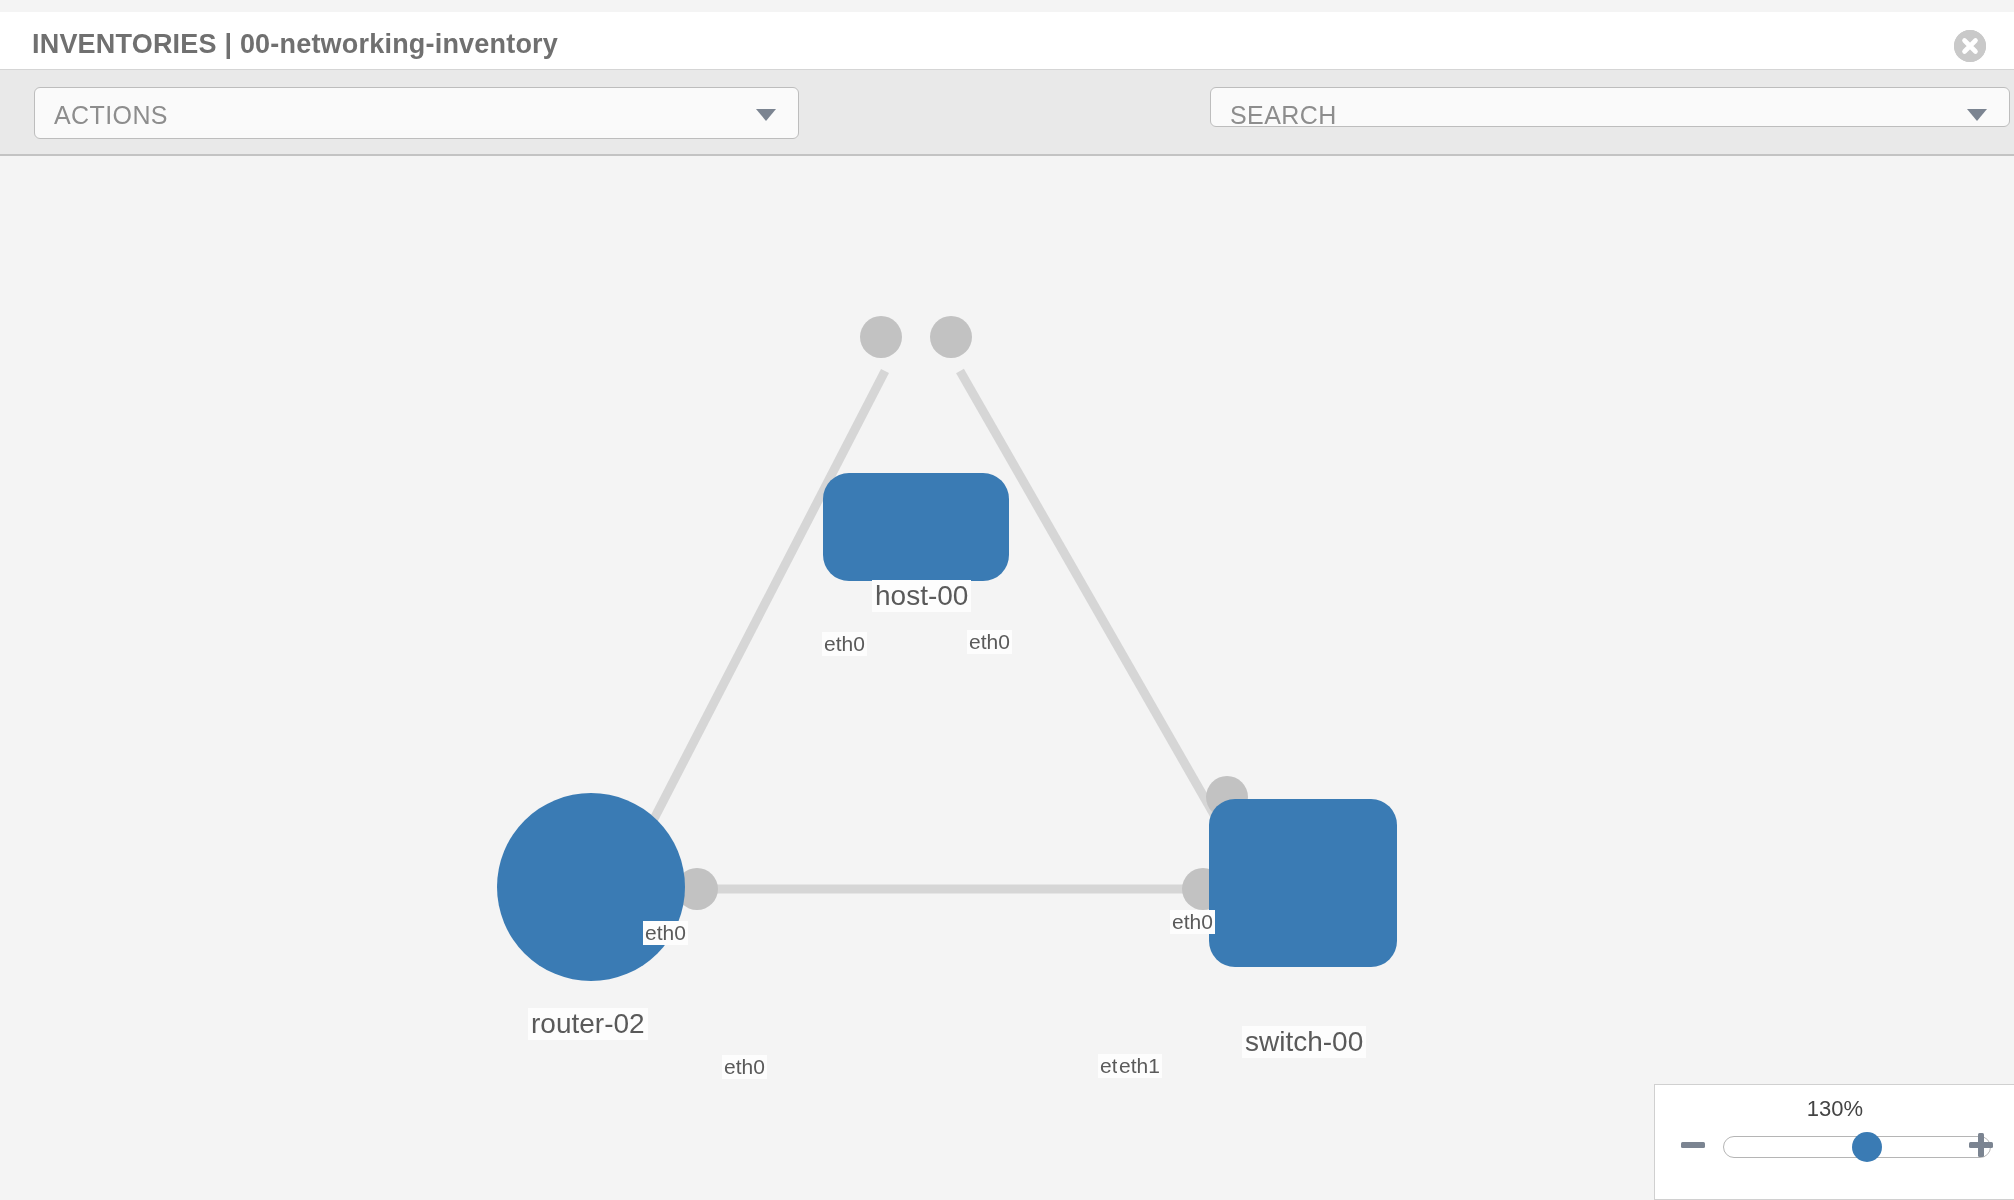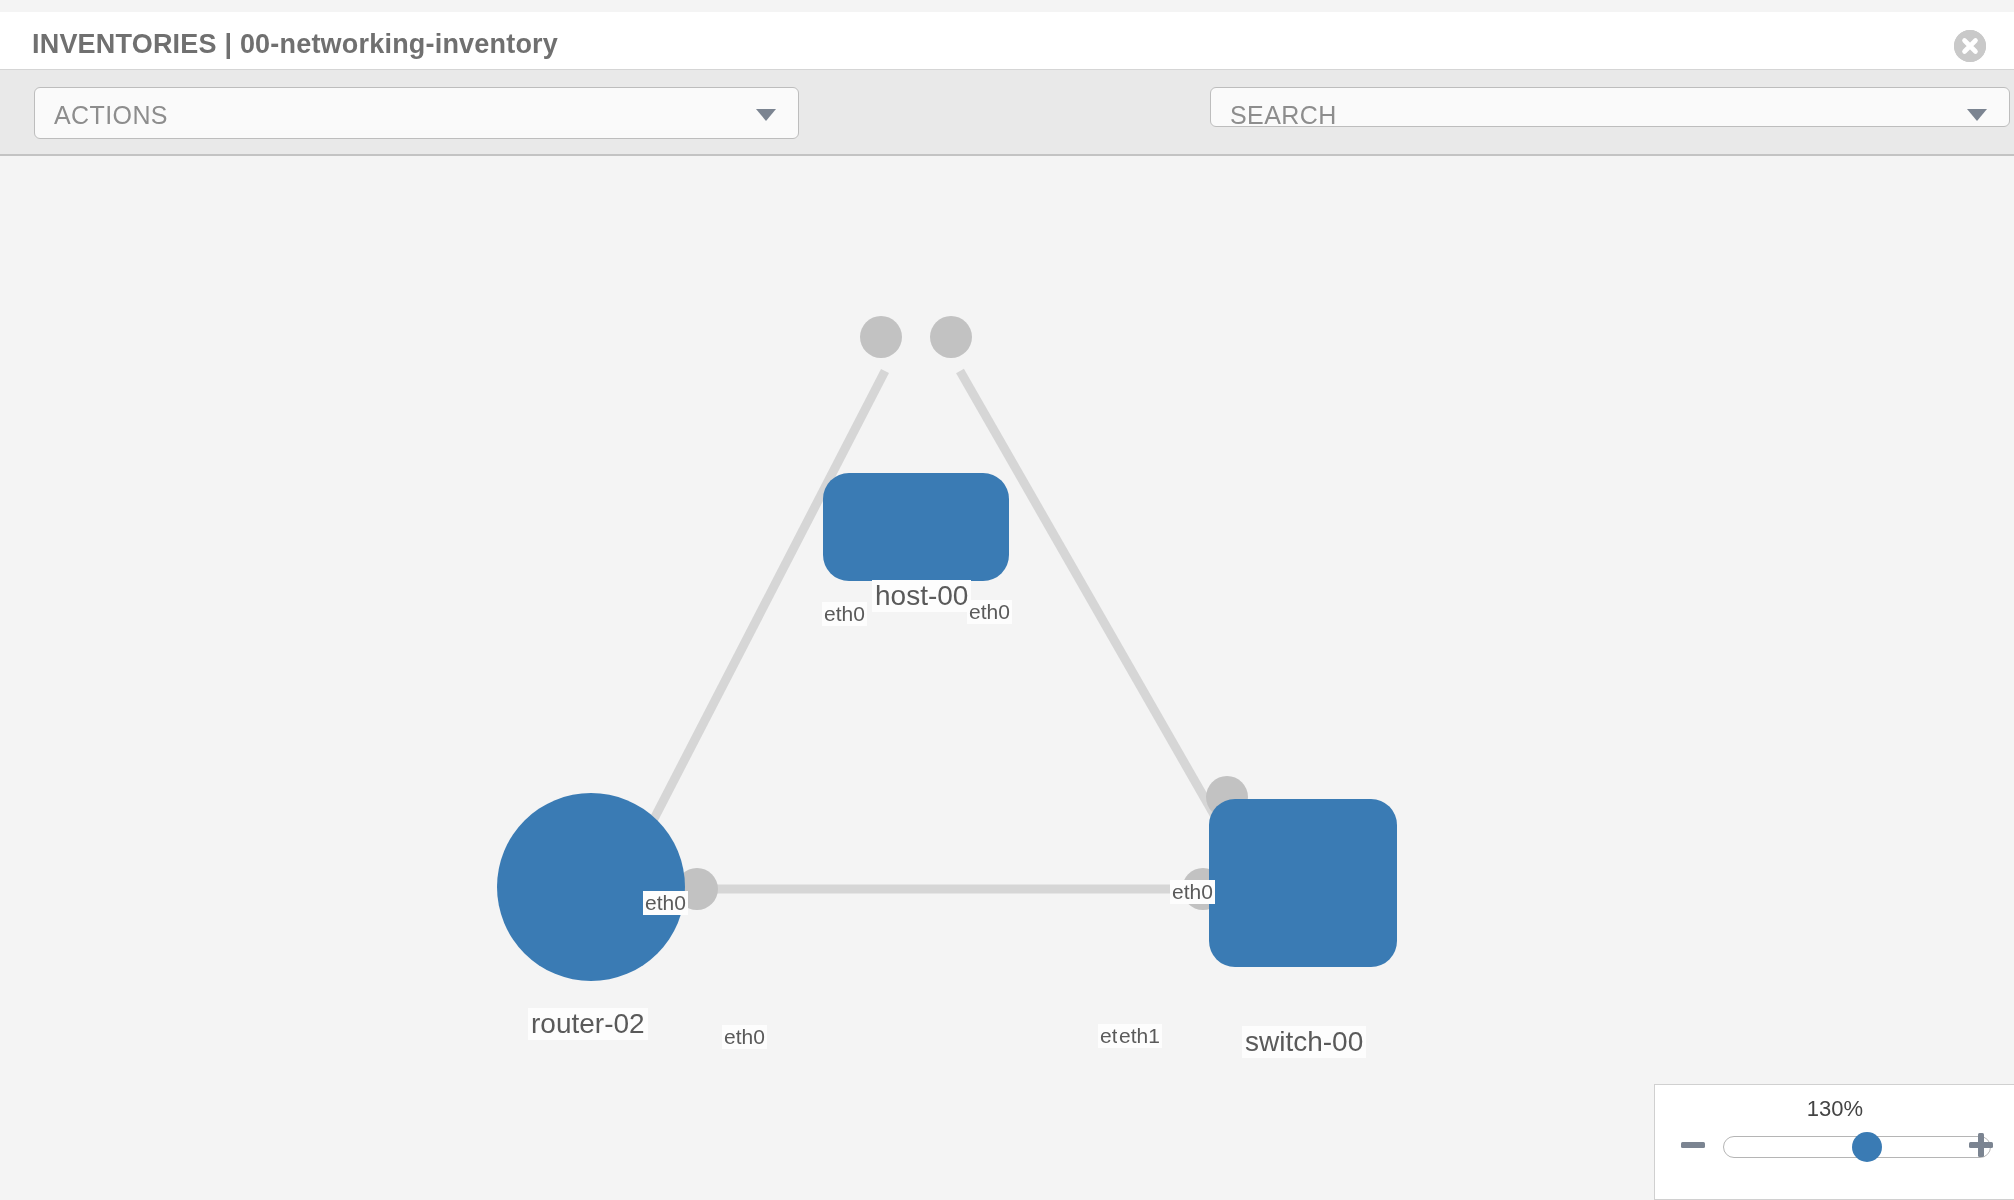--- a/index.html
+++ b/index.html
@@ -172,20 +172,21 @@
   }
 
   .port-label {
     position: absolute;
     white-space: nowrap;
     font-size: 21px;
     color: #5a5a5a;
     background: #fdfdfd;
     padding: 0 2px;
     line-height: 1.15;
+    margin-top: 30px;
   }
 
   .endpoint {
     position: absolute;
     width: 42px;
     height: 42px;
     border-radius: 50%;
     background: #c2c2c2;
     cursor: pointer;
   }

